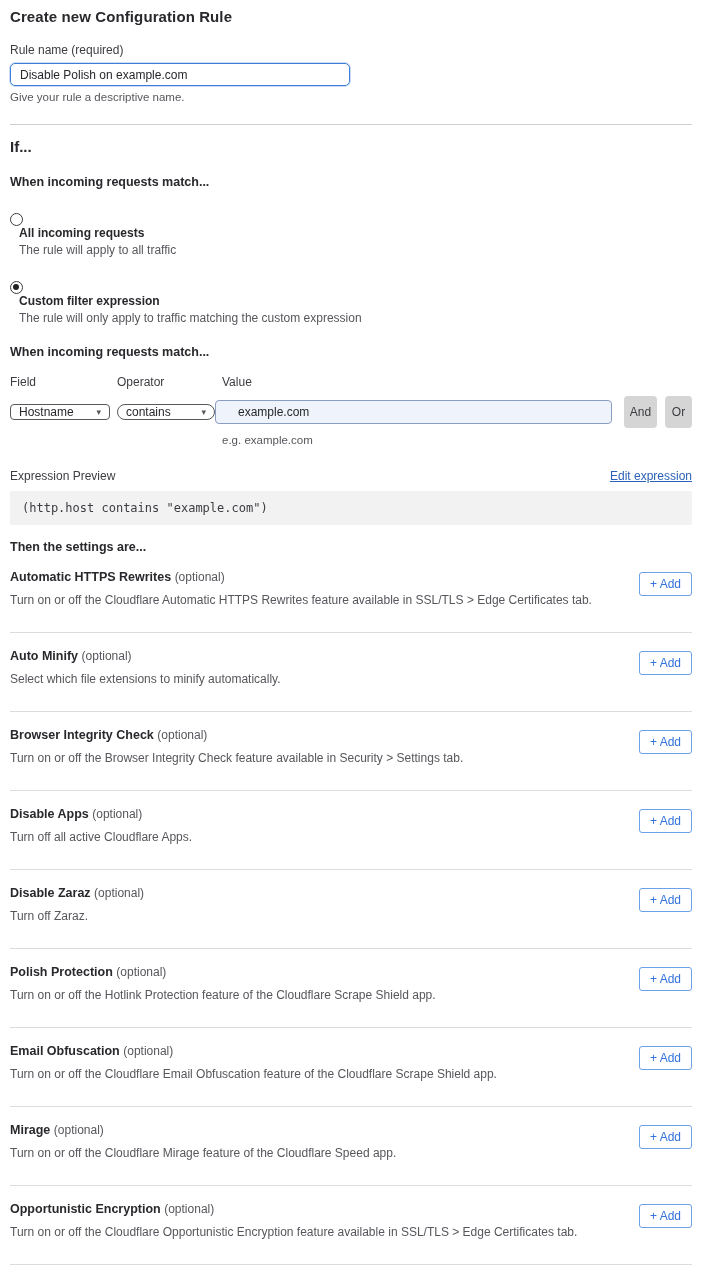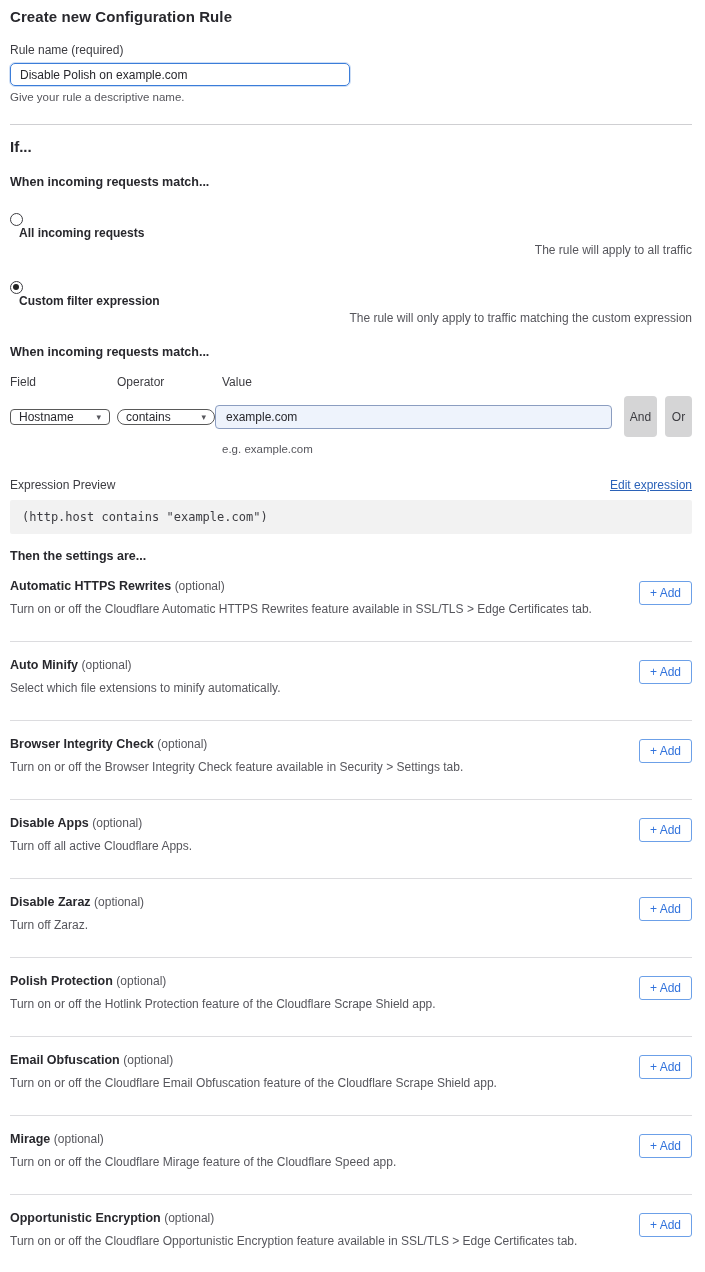--- a/index.html
+++ b/index.html
@@ -16,33 +16,33 @@
   hr.section-divider { border:none; border-top:1px solid #cfcfd2; margin:21px 0 0; }
 
   h2.if-heading { font-size:15px; font-weight:700; margin-top:13px; }
   h3.sub-heading { font-size:12.5px; font-weight:700; margin-top:20px; }
 
   .radio-option { display:flex; margin-top:22px;flex-direction:column; }
   .radio { width:13px; height:13px; min-width:13px; border:1.5px solid #3c3c41; border-radius:50%; margin-top:2px; background:#fff; position:relative; cursor:pointer; }
   .radio.checked::after { content:""; position:absolute; left:2px; top:2px; width:6px; height:6px; border-radius:50%; background:#222; }
   .radio-texts { margin-left:9px; }
   .radio-title { font-size:12px; font-weight:700; color:#28282d; }
-  .radio-desc { font-size:12px; color:#56565c; margin-top:3px;text-align:right; }
+  .radio-desc { font-size:12px; color:#56565c; margin-top:3px; }
 
   .builder { margin-top:16px; }
   .labels-row { display:flex; font-size:12px; color:#3c3c41; margin-bottom:7px; }
   .labels-row .l1 { width:107px; }
   .labels-row .l2 { width:105px; }
   .controls-row { display:flex; align-items:center; }
   .fake-select { height:16px; border:1px solid #595959; border-radius:4px; background:#fff; display:flex; align-items:center; justify-content:space-between; padding:0 8px; cursor:pointer; color:#28282d; }
   .fake-select .caret { color:#56565c; font-size:9px; margin-left:6px; }
   .sel-field { width:100px; margin-right:7px; }
   .sel-operator { width:98px; margin-right:0;border-radius:8px; }
-  .value-input { flex:1; height:24px; border:1px solid #8b9dc0; border-radius:4px; background:#eef3fc; padding:0 10px; font-size:12px; color:#28282d; font-family:"Liberation Sans", sans-serif; margin-right:12px; }
-  .btn-gray { height:41px; border:none; border-radius:4px; background:#d5d5d6; color:#3c3c41; font-size:12px; font-family:"Liberation Sans", sans-serif; cursor:pointer; }
+  .value-input { flex:1; height:24px; border:1px solid #8b9dc0; border-radius:4px; background:#eef3fc; padding:0 22px; font-size:12px; color:#28282d; font-family:"Liberation Sans", sans-serif; margin-right:12px; }
+  .btn-gray { height:32px; border:none; border-radius:4px; background:#d5d5d6; color:#3c3c41; font-size:12px; font-family:"Liberation Sans", sans-serif; cursor:pointer; }
   .btn-and { width:33px; margin-right:8px; }
   .btn-or { width:27px; }
   .value-help { font-size:11.5px; color:#56565c; margin:6px 0 0 212px; }
 
   .preview-head { display:flex; justify-content:space-between; align-items:flex-end; margin-top:23px; }
   .preview-label { font-size:12px; color:#3c3c41; }
   .edit-link { font-size:12px; color:#2b62b8; text-decoration:underline; cursor:pointer; }
   .code-block { margin-top:8px; background:#f2f2f2; border-radius:2px; height:34px; display:flex; align-items:center; padding:0 12px; font-family:"DejaVu Sans Mono", monospace; font-size:12px; color:#3c3c41; }
 
   h3.then-heading { font-size:12.5px; font-weight:700; margin-top:15px; }

